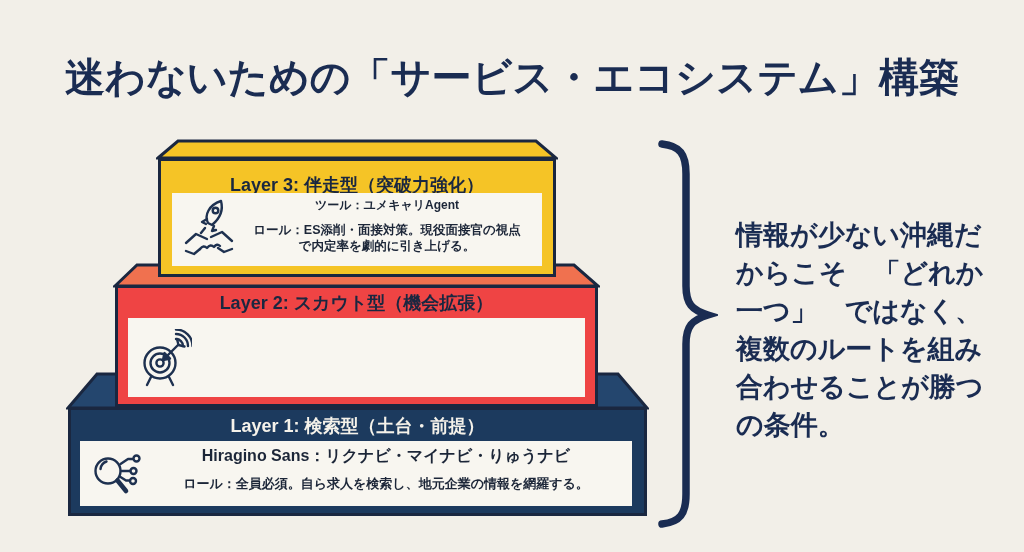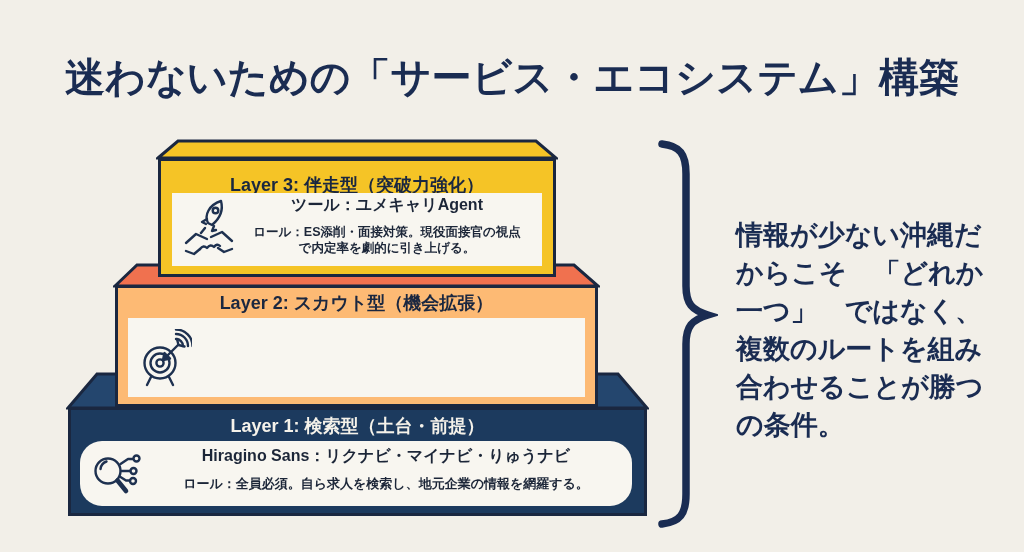--- a/index.html
+++ b/index.html
@@ -33,37 +33,37 @@
     color:#1A2740;
   }
   .inner{
     position:absolute;
     background:#F8F6F0;
     display:flex;align-items:center;
     padding:2px 10px;box-sizing:border-box;gap:6px;
   }
   .icon-wrap{flex:0 0 54px;display:flex;align-items:center;justify-content:center;}
   .txt-col{flex:1;text-align:center;}
-  .tool-line{font-size:16px;font-weight:800;color:#1C2638;margin:0 0 2px 0;}
+  .tool-line{font-size:12px;font-weight:800;color:#1C2638;margin:0 0 2px 0;}
   .role-line{font-size:12.5px;font-weight:700;color:#1C2638;line-height:1.32;white-space:pre-line;margin:8px;}
   
   .l3 .front{left:158px;top:158px;width:398px;height:119px;background:#F5C426;z-index:3;}
   .l3 .topface{left:156px;top:139px;z-index:3;}
   .l3 .layer-heading{height:48px;}
   .l3 .inner{left:11px;right:11px;top:32px;bottom:8px;}
   
-  .l2 .front{left:115px;top:285px;width:483px;height:122px;background:#fdba74;z-index:2;}
+  .l2 .front{left:115px;top:285px;width:483px;height:122px;background:#ef4444;z-index:2;}
   .l2 .topface{left:113px;top:263px;z-index:2;}
   .l2 .layer-heading{height:30px;}
   .l2 .inner{left:10px;right:10px;top:30px;bottom:7px;}
   
   .l1 .front{left:68px;top:407px;width:579px;height:109px;background:#1C3A5E;z-index:1;}
   .l1 .topface{left:66px;top:372px;z-index:1;}
   .l1 .layer-heading{height:31px;color:#F5F2EA;}
-  .l1 .inner{left:9px;right:12px;top:31px;bottom:7px;border-radius:22px;}
+  .l1 .inner{left:9px;right:12px;top:31px;bottom:7px;}
   .l1 .tool-line{font-size:16px;}
   .l1 .role-line{font-size:13px;}
   .brace{position:absolute;left:652px;top:138px;z-index:4;}
   .aside-text{
     position:absolute;left:736px;top:216px;width:272px;
     font-size:27px;font-weight:800;line-height:38px;
     color:#1A2C52;white-space:pre-line;margin:0;
   }
   .icon{stroke:#1E3150;fill:none;stroke-width:2.4;stroke-linecap:round;stroke-linejoin:round;}
 </style>

